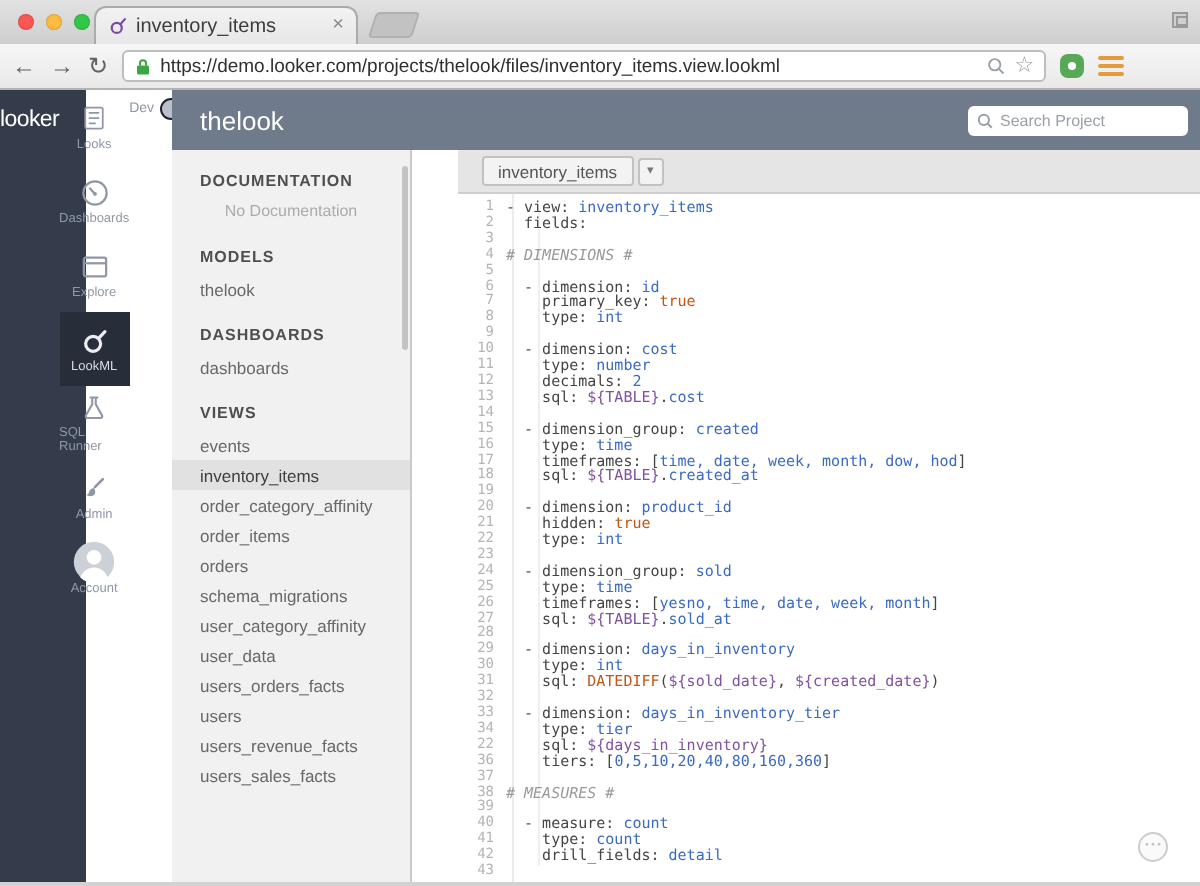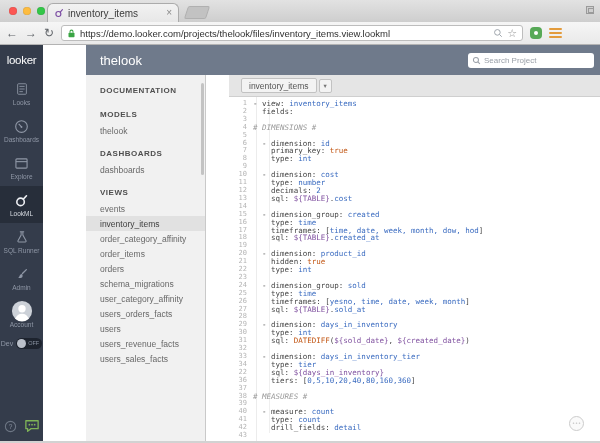--- a/index.html
+++ b/index.html
@@ -36,21 +36,21 @@
   #ext-icon { width:12px; height:12px; border-radius:4px; position:relative; }
   #ext-icon::after { content:""; position:absolute; left:4px; top:4px; width:4px; height:4px;
     background:#fff; border-radius:50%; }
   #menu-icon { width:13px; display:flex; flex-direction:column; gap:2px; }
   #menu-icon span { height:2px; border-radius:1px; }
 
   
   #app { position:absolute; top:45px; left:0; right:0; bottom:0; display:flex; }
 
   
-  #nav-rail { width:43px; display:flex; flex-direction:column; color:#8f97a6; flex:none; }
+  #nav-rail { width:43px; display:flex; flex-direction:row; color:#8f97a6; flex:none; }
   #logo { height:30px; display:flex; align-items:center; justify-content:center;
     color:#fff; font-size:11.5px; letter-spacing:-.3px; font-weight:500; }
   .nav-item { height:37px; display:flex; flex-direction:column; align-items:center;
     justify-content:center; gap:2px; cursor:default; }
   .nav-item .nav-icon { display:flex; align-items:center; justify-content:center; height:15px; }
   .nav-item .nav-label { font-size:6.5px; }
   .nav-item.active { color:#eceef2; }
   .nav-item.active .nav-label { color:#d7dbe2; }
   #dev-row { height:18px; display:flex; align-items:center; justify-content:center; gap:3px; }
   #dev-label { font-size:7px; color:#8f97a6; }
@@ -60,21 +60,21 @@
     background:#bac0ca; }
   #dev-state { font-size:5.5px; color:#8a93a3; }
   #nav-spacer { flex:1; }
   #nav-bottom { height:28px; display:flex; align-items:center; justify-content:center; gap:7px;
     padding-bottom:6px; }
 
   
   #header-bar { position:absolute; left:43px; top:0; right:0; height:30px;
     display:flex; align-items:center; padding:0 6px 0 14px; }
   #project-title { color:#fff; font-size:13px; font-weight:500; flex:1; }
-  #search-box { width:126px; height:15px; background:#fff; border-radius:3px;
+  #search-box { width:110px; height:15px; background:#fff; border-radius:3px;
     display:flex; align-items:center; padding:0 4px; gap:3px; }
   #search-box input { border:none; outline:none; width:100%; font-size:8px; color:#555;
     font-family:"Liberation Sans", sans-serif; background:transparent; }
   #search-box input::placeholder { color:#9aa0a8; }
 
   
   #file-panel { position:absolute; left:43px; top:30px; width:120px; bottom:0;
     background:#f1f1f1; border-right:1px solid #c9c9c9; overflow:hidden; }
   .sec-title { font-size:8px; font-weight:bold; color:#4f4f4f; letter-spacing:.5px;
     padding:11px 6px 4px 14px; }
@@ -270,32 +270,34 @@
                 <path d="M10.5 10.5L14 14" stroke="#9aa0a8" stroke-width="1.8"></path>
               </svg>
           </span>
           <input placeholder="Search Project" style="">
         </div>
       </div>
 
       <div id="file-panel">
         <div id="sidebar-sections">
             <div class="sec-title">DOCUMENTATION</div>
+            <div class="sec-empty">No Documentation</div>
             <div class="sec-title">MODELS</div>
             <div class="file-item">thelook</div>
             <div class="sec-title">DASHBOARDS</div>
             <div class="file-item">dashboards</div>
             <div class="sec-title">VIEWS</div>
             <div class="file-item">events</div>
             <div class="file-item selected">inventory_items</div>
             <div class="file-item">order_category_affinity</div>
             <div class="file-item">order_items</div>
             <div class="file-item">orders</div>
             <div class="file-item">schema_migrations</div>
             <div class="file-item">user_category_affinity</div>
+            <div class="file-item">user_data</div>
             <div class="file-item">users_orders_facts</div>
             <div class="file-item">users</div>
             <div class="file-item">users_revenue_facts</div>
             <div class="file-item">users_sales_facts</div>
           </div>
         <div id="panel-scrollbar"></div>
       </div>
 
       <div id="editor">
         <div id="editor-tabbar">

